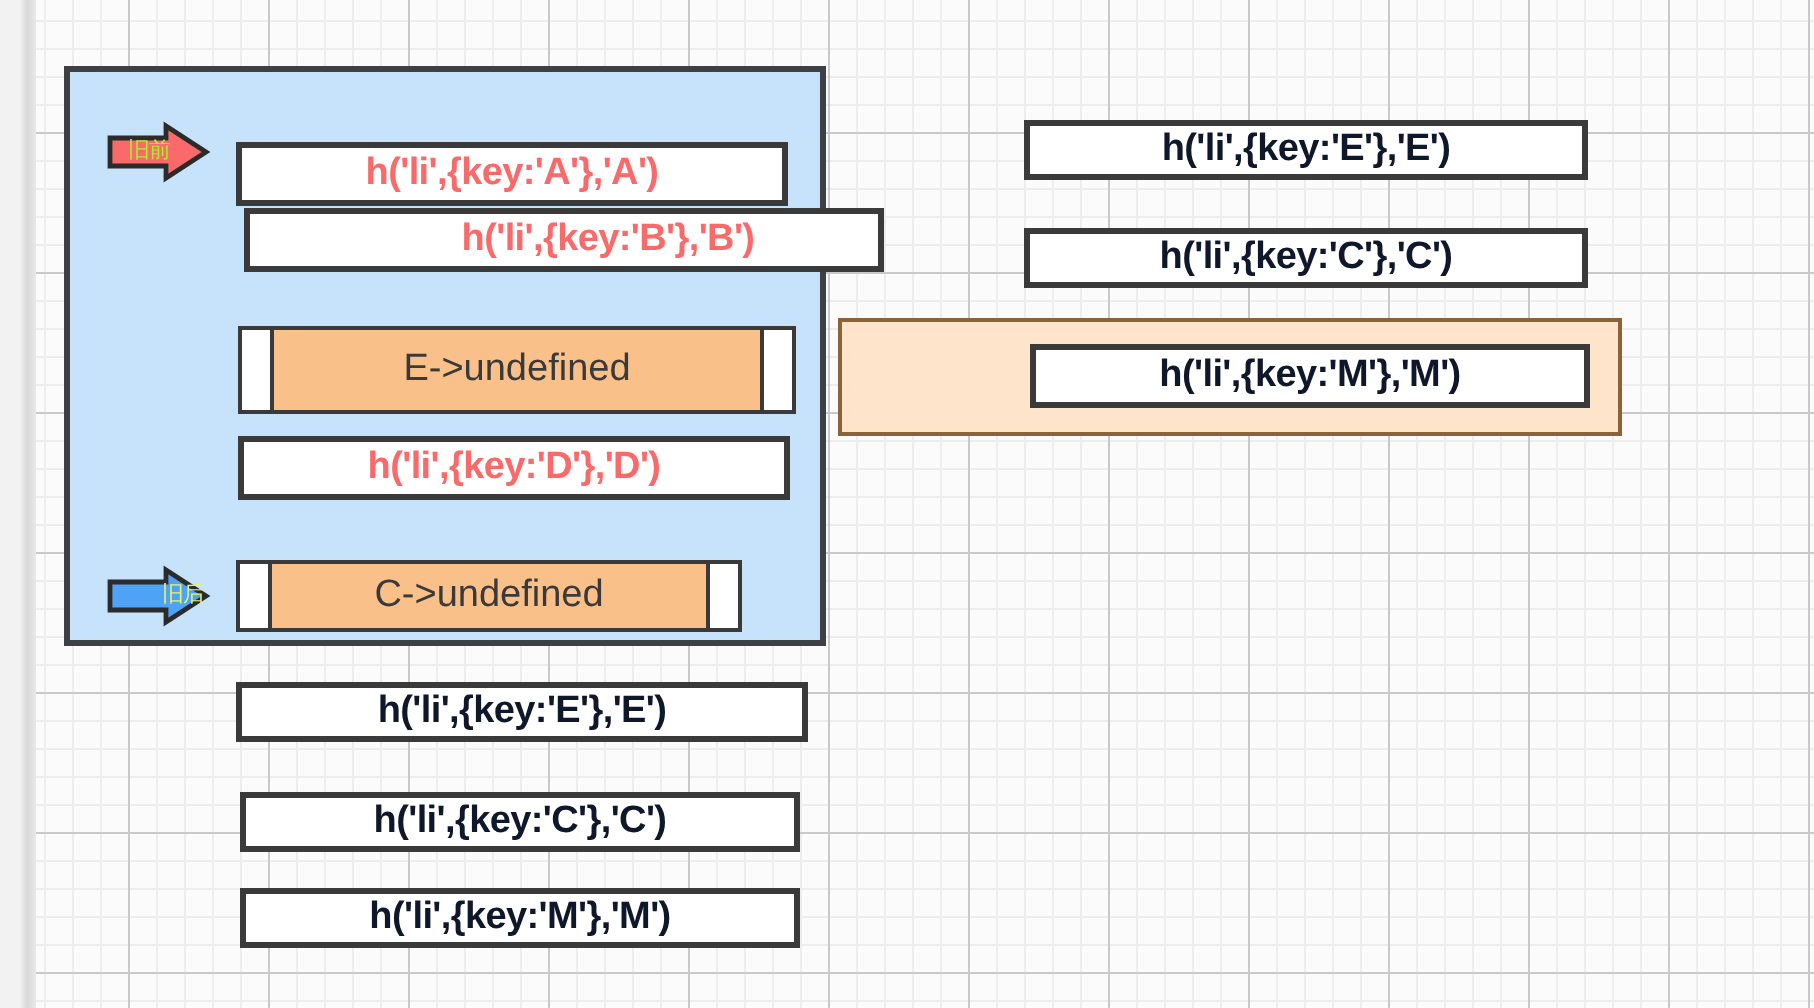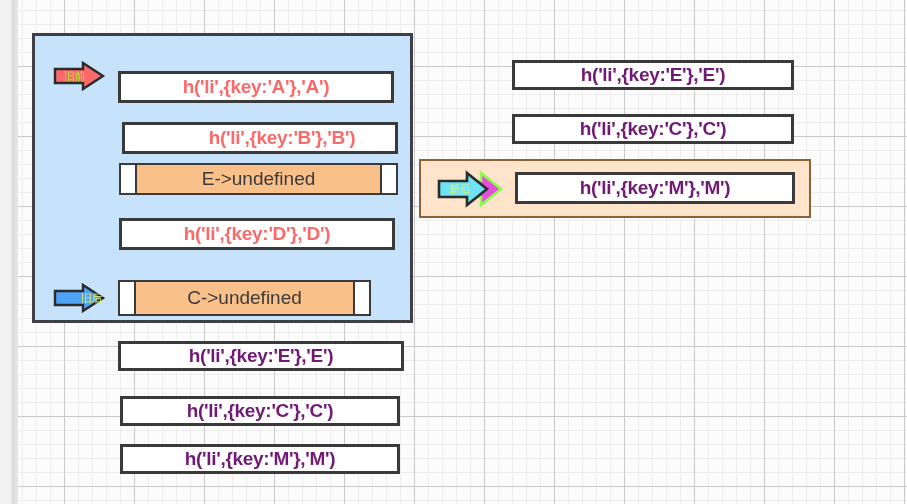--- a/index.html
+++ b/index.html
@@ -57,21 +57,21 @@
     border: 3px solid #3a3a3a;
     display: flex;
     align-items: center;
     justify-content: center;
     font-weight: bold;
     font-size: 19px;
     letter-spacing: -0.3px;
     white-space: nowrap;
   }
   .vbox.red   { color: #fa6a6a; }
-  .vbox.orange{ color: #701a75; }
+  .vbox.orange{ color: #0f172a; }
 
   
   .patchbar {
     position: absolute;
     box-sizing: border-box;
     border: 2px solid #3a3a3a;
     background: #ffffff;
     display: flex;
     align-items: stretch;
   }
@@ -127,23 +127,23 @@
 
   <div class="vbox red" style="left:118px; top:71px; width:276px; height:32px;">h('li',{key:'A'},'A')</div>
 
   <div class="arrow" style="left:53px; top:61px;">
     <svg width="52" height="30" viewBox="0 0 52 30">
       <path d="M2,8 L30,8 L30,2 L50,15 L30,28 L30,22 L2,22 Z" fill="#fa6a6a" stroke="#2b2b2b" stroke-width="2.4" stroke-linejoin="miter"></path>
     </svg>
     <span class="lbl" style="color:#a8f02a;">旧前</span>
   </div>
 
-  <div class="vbox red" style="left:122px; top:122px; width:276px; height:32px;padding-left:44px;">h('li',{key:'B'},'B')</div>
+  <div class="vbox red" style="left:122px; top:104px; width:320px; height:32px;padding-left:44px;">h('li',{key:'B'},'B')</div>
 
-  <div class="patchbar" style="left:119px; top:163px; width:279px; height:32px;">
+  <div class="patchbar" style="left:119px; top:163px; width:279px; height:44px;">
     <span class="cap"></span>
     <span class="body">E-&gt;undefined</span>
     <span class="cap"></span>
   </div>
 
   <div class="vbox red" style="left:119px; top:218px; width:276px; height:32px;">h('li',{key:'D'},'D')</div>
 
   <div class="patchbar" style="left:118px; top:280px; width:253px; height:36px;">
     <span class="cap"></span>
     <span class="body">C-&gt;undefined</span>
@@ -156,29 +156,20 @@
     </svg>
     <span class="lbl" style="color:#e8f06a;padding-left:17px;">旧后</span>
   </div>
 
   <div class="vbox orange" style="left:512px; top:60px; width:282px; height:30px;">h('li',{key:'E'},'E')</div>
 
   <div class="vbox orange" style="left:512px; top:114px; width:282px; height:30px;">h('li',{key:'C'},'C')</div>
 
   <div class="panel-peach" style="left:419px; top:159px; width:392px; height:59px;"></div>
 
-  <div class="arrow dual" style="left:437px; top:170px;">
-    <svg width="68" height="38" viewBox="0 0 68 38">
-
-      <path d="M24,11 L44,11 L44,3 L64,19 L44,35 L44,27 L24,27 Z" fill="#e84ede" stroke="#8aff4a" stroke-width="2.6" stroke-linejoin="miter"></path>
-
-      <path d="M2,11 L30,11 L30,3 L50,19 L30,35 L30,27 L2,27 Z" fill="#6fe3f5" stroke="#2b2b2b" stroke-width="2.6" stroke-linejoin="miter"></path>
-    </svg>
-    <span class="lbl" style="color:#e8f06a; left:12px; top:19px;">新后</span>
-  </div>
 
   <div class="vbox orange" style="left:515px; top:172px; width:280px; height:32px;">h('li',{key:'M'},'M')</div>
 
   <div class="vbox orange" style="left:118px; top:341px; width:286px; height:30px;">h('li',{key:'E'},'E')</div>
 
   <div class="vbox orange" style="left:120px; top:396px; width:280px; height:30px;">h('li',{key:'C'},'C')</div>
 
   <div class="vbox orange" style="left:120px; top:444px; width:280px; height:30px;">h('li',{key:'M'},'M')</div>
 
 </div>

